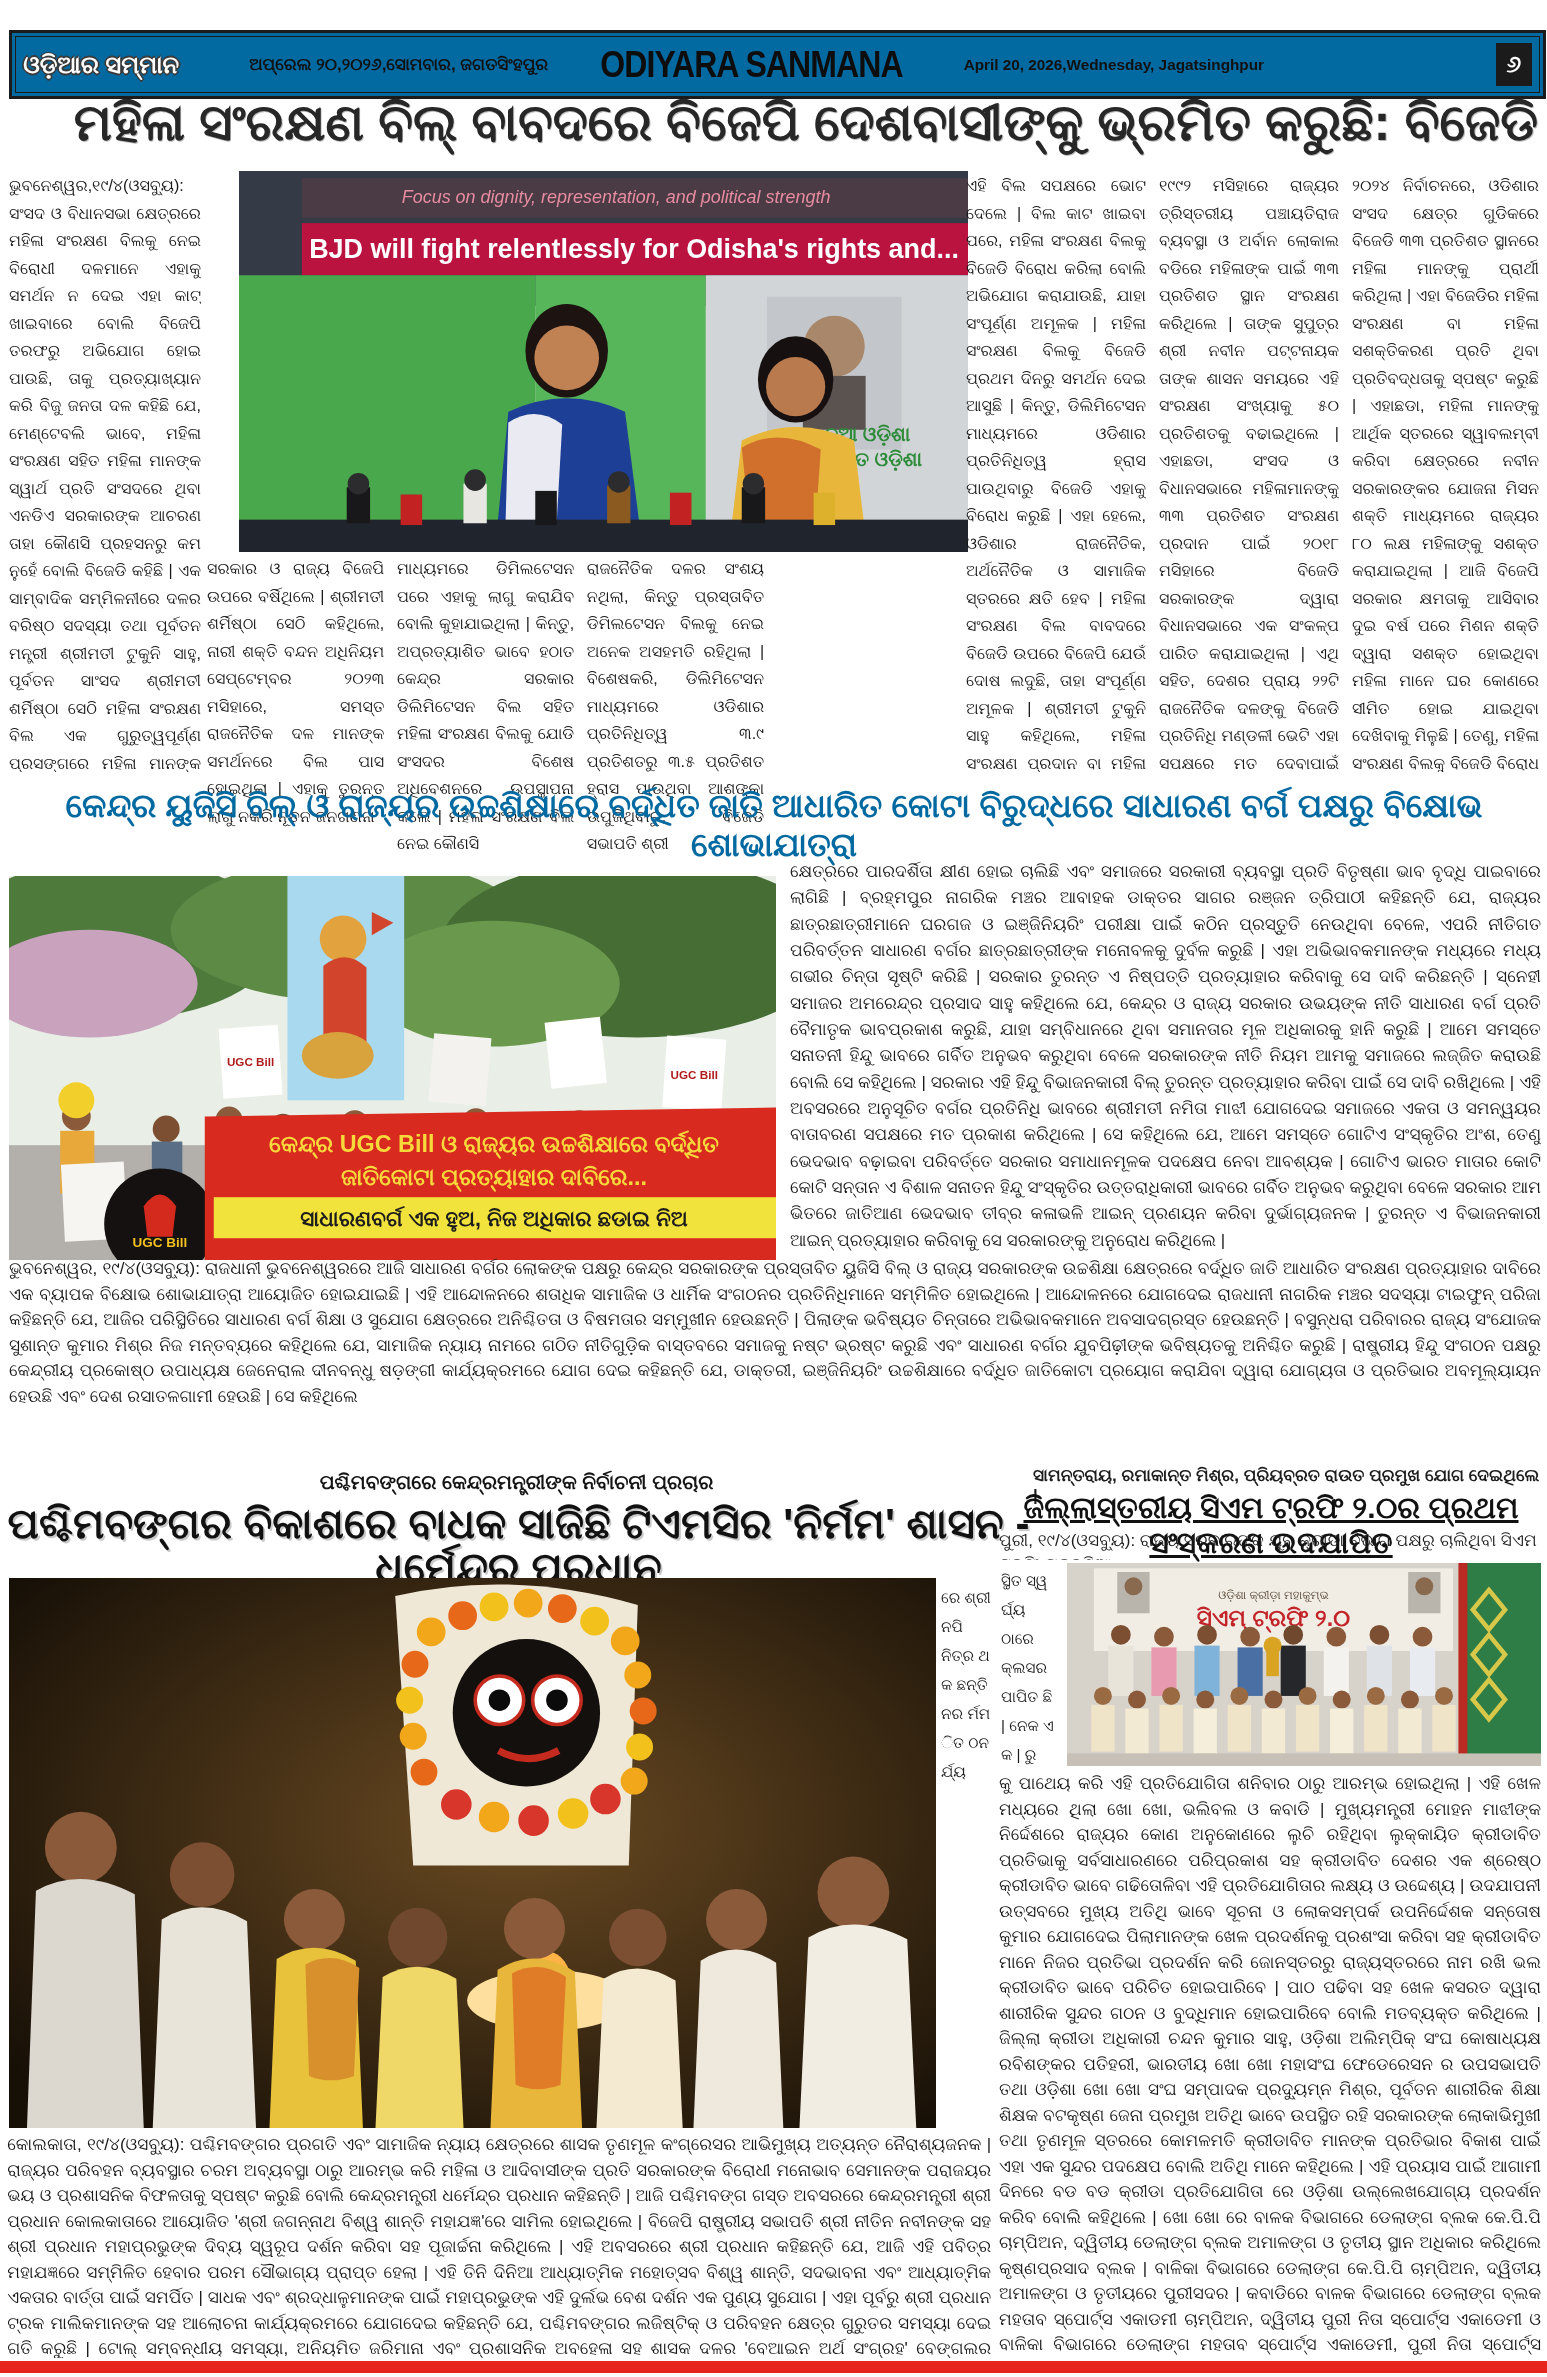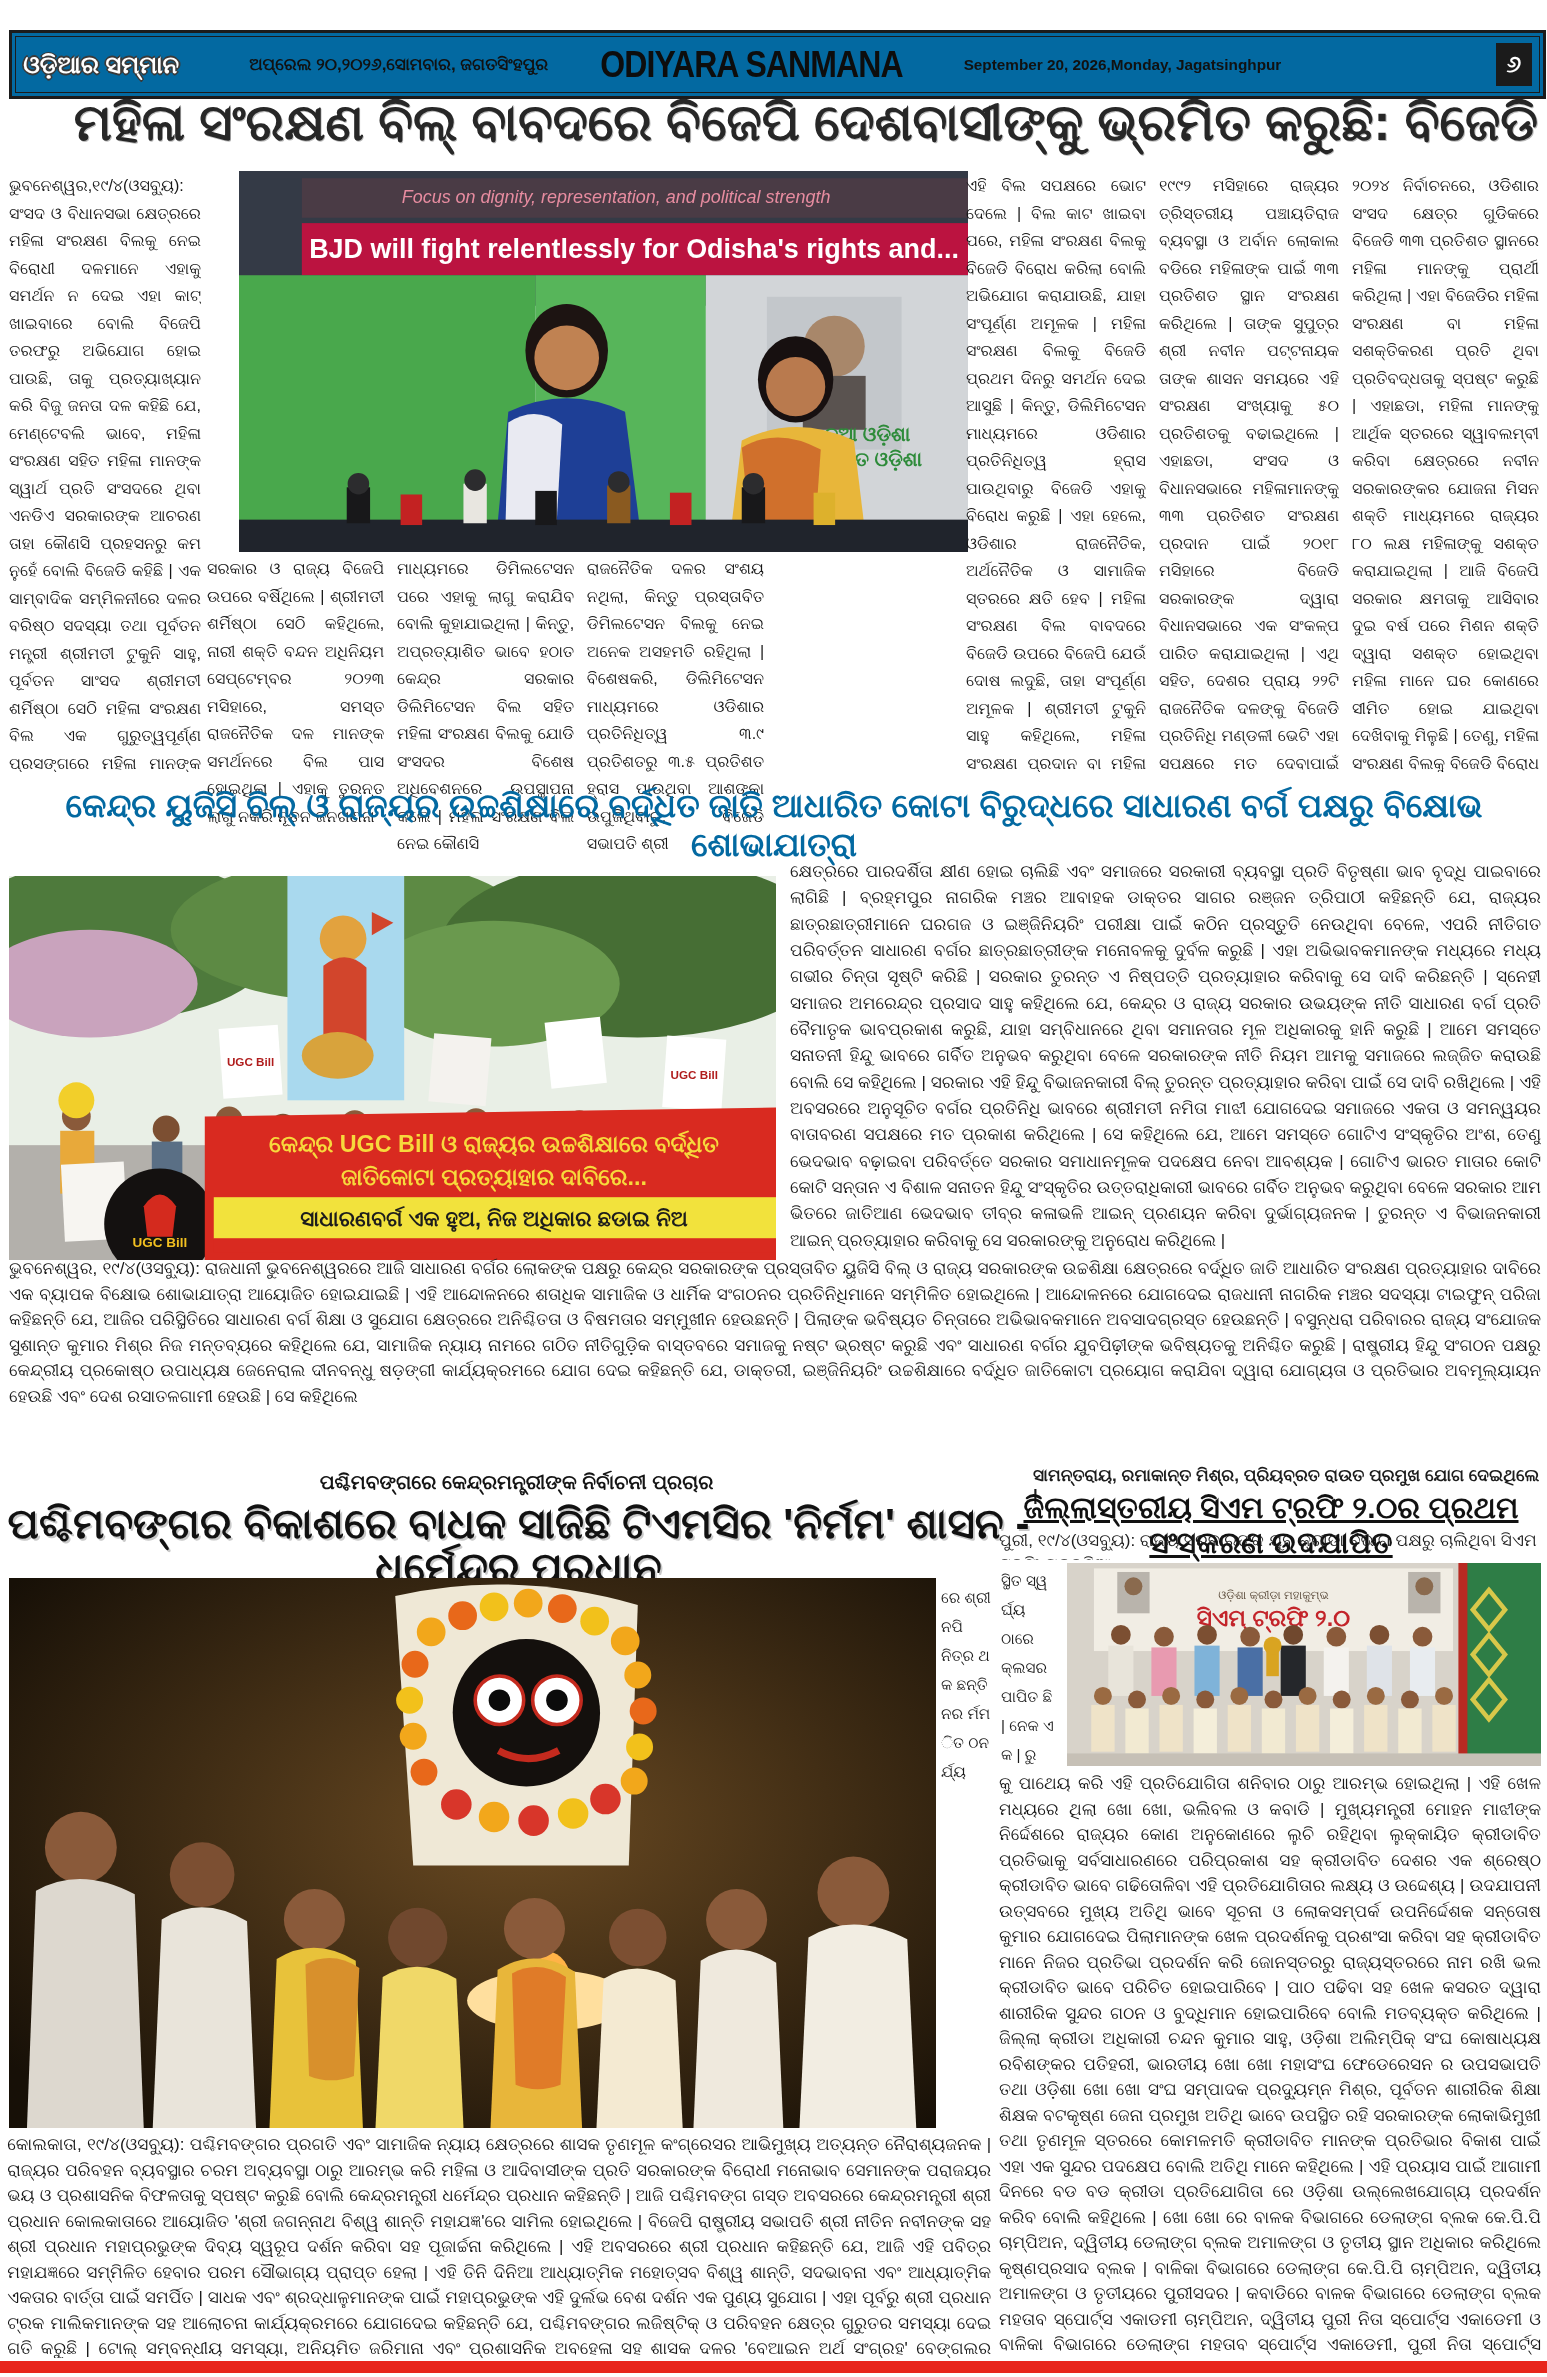--- a/index.html
+++ b/index.html
@@ -32,21 +32,21 @@
   svg{display:block;}
 </style>
 </head>
 <body>
 
 <div class="abs mast-outer">
   <div class="mast-inner">
     <span class="mast-logo">ଓଡ଼ିଆର ସମ୍ମାନ</span>
     <span class="mast-date-od">ଅପ୍ରେଲ ୨୦,୨୦୨୬,ସୋମବାର, ଜଗତସିଂହପୁର</span>
     <span class="mast-title">ODIYARA SANMANA</span>
-    <span class="mast-date-en">September 20, 2026,Monday, Jagatsinghpur</span>
+    <span class="mast-date-en">April 20, 2026,Wednesday, Jagatsinghpur</span>
     <span class="pageno">୬</span>
   </div>
 </div>
 
 <div class="abs h1">ମହିଳା ସଂରକ୍ଷଣ ବିଲ୍ ବାବଦରେ ବିଜେପି ଦେଶବାସୀଙ୍କୁ ଭ୍ରମିତ କରୁଛି: ବିଜେଡି</div>
 
 <div class="abs bt colbox" style="left:9px;top:172px;width:192px;height:600px;">ଭୁବନେଶ୍ୱର,୧୯/୪(ଓସବ୍ୟୁ): ସଂସଦ ଓ ବିଧାନସଭା କ୍ଷେତ୍ରରେ ମହିଳା ସଂରକ୍ଷଣ ବିଲକୁ ନେଇ ବିରୋଧୀ ଦଳମାନେ ଏହାକୁ ସମର୍ଥନ ନ ଦେଇ ଏହା କାଟ୍ ଖାଇବାରେ ବୋଲି ବିଜେପି ତରଫରୁ ଅଭିଯୋଗ ହୋଇ ପାଉଛି, ତାକୁ ପ୍ରତ୍ୟାଖ୍ୟାନ କରି ବିଜୁ ଜନତା ଦଳ କହିଛି ଯେ, ମେଣ୍ଟେବଲି ଭାବେ, ମହିଳା ସଂରକ୍ଷଣ ସହିତ ମହିଳା ମାନଙ୍କ ସ୍ୱାର୍ଥ ପ୍ରତି ସଂସଦରେ ଥିବା ଏନଡିଏ ସରକାରଙ୍କ ଆଚରଣ ତାହା କୌଣସି ପ୍ରହସନରୁ କମ ନୁହେଁ ବୋଲି ବିଜେଡି କହିଛି |  ଏକ ସାମ୍ବାଦିକ ସମ୍ମିଳନୀରେ ଦଳର ବରିଷ୍ଠ ସଦସ୍ୟା ତଥା ପୂର୍ବତନ ମନ୍ତ୍ରୀ ଶ୍ରୀମତୀ ଟୁକୁନି ସାହୁ, ପୂର୍ବତନ ସାଂସଦ ଶ୍ରୀମତୀ ଶର୍ମିଷ୍ଠା ସେଠି ମହିଳା ସଂରକ୍ଷଣ ବିଲ ଏକ ଗୁରୁତ୍ୱପୂର୍ଣ୍ଣ ପ୍ରସଙ୍ଗରେ ମହିଳା ମାନଙ୍କ ସହିତ ପ୍ରତାରଣା ନେଇ ସମାଲୋଚନା ବାଣ</div>
 
 <div class="abs" style="left:207px;top:171px;width:729px;height:381px;padding-left:32px;">
   <svg width="729" height="381" viewBox="0 0 812 424" preserveAspectRatio="none">

